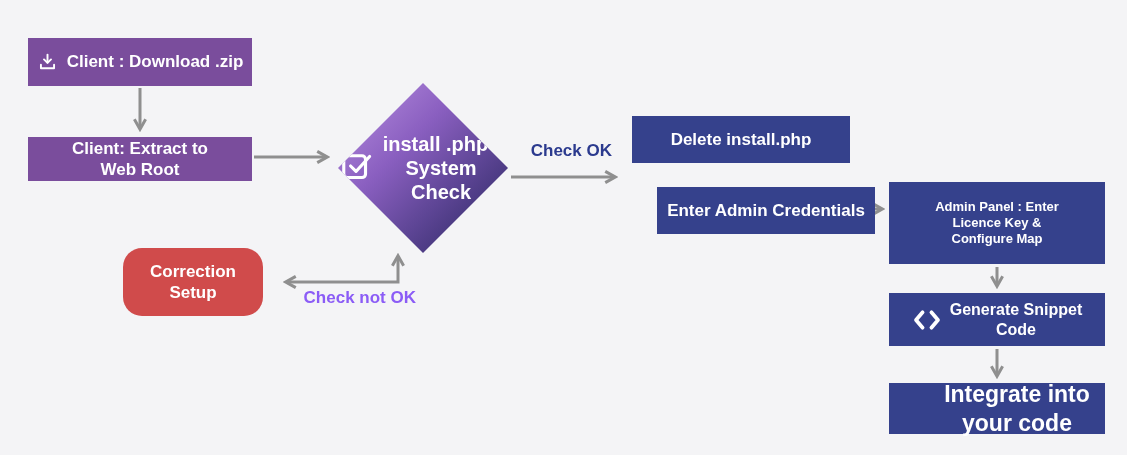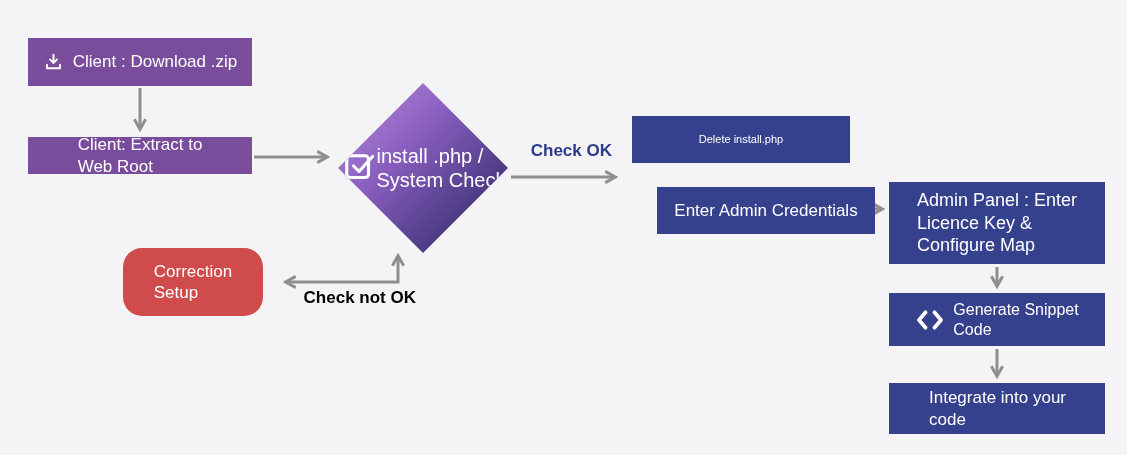--- a/index.html
+++ b/index.html
@@ -13,55 +13,56 @@
     height:455px;
     background:#f4f4f6;
     overflow:hidden;
   }
   .node{
     position:absolute;
     display:flex;
     align-items:center;
     justify-content:center;
     color:#ffffff;
-    font-weight:400;
+    font-weight:700;
+    text-align:center;
     box-sizing:border-box;
   }
   .node .label{white-space:pre-line;line-height:1.25;}
   .purple{background:#7a4d9c;}
   .blue{background:#35418c;}
   .red{background:#d04b4b;border-radius:19px;}
 
   .box-download{left:28px;top:38px;width:224px;height:48px;font-size:17px;gap:9px;}
-  .box-extract{left:28px;top:137px;width:224px;height:37px;font-size:17px;}
-  .box-delete{left:632px;top:116px;width:218px;height:47px;font-size:11px;}
+  .box-extract{left:28px;top:137px;width:224px;height:44px;font-size:17px;}
+  .box-delete{left:632px;top:116px;width:218px;height:47px;font-size:17px;}
   .box-credentials{left:657px;top:187px;width:218px;height:47px;font-size:17px;}
-  .box-admin{left:889px;top:182px;width:216px;height:82px;font-size:18px;}
+  .box-admin{left:889px;top:182px;width:216px;height:82px;font-size:13px;}
   .box-snippet{left:889px;top:293px;width:216px;height:53px;font-size:16px;gap:8px;padding:0 20px;}
-  .box-integrate{left:889px;top:383px;width:216px;height:51px;font-size:17px;padding-left:40px;}
+  .box-integrate{left:889px;top:383px;width:216px;height:51px;font-size:23px;padding-left:40px;}
   .box-correction{left:123px;top:248px;width:140px;height:68px;font-size:17px;}
 
   .diamond{
     left:338px;top:83px;width:170px;height:170px;
     clip-path:polygon(50% 0%,100% 50%,50% 100%,0% 50%);
     background:linear-gradient(135deg,#bb92e2 0%,#8a5fc0 38%,#23235c 100%);
     flex-direction:row;
     font-size:20px;
   }
   .diamond .label{line-height:1.2;}
   .diamond svg{margin-bottom:5px;}
 
   .edge-label{
     position:absolute;
     font-weight:700;
     font-size:17px;
     text-align:right;
   }
   .edge-label.ok{left:500px;top:141px;width:112px;color:#2b3a8e;}
-  .edge-label.not-ok{left:286px;top:288px;width:130px;color:#000000;}
+  .edge-label.not-ok{left:286px;top:288px;width:130px;color:#8b5cf6;}
 
   .connectors{position:absolute;left:0;top:0;pointer-events:none;}
   .icon{display:flex;align-items:center;justify-content:center;flex:0 0 auto;}
 </style>
 </head>
 <body>
 
 <div class="canvas">
 
   <svg class="connectors" width="1127" height="455" viewBox="0 0 1127 455">

